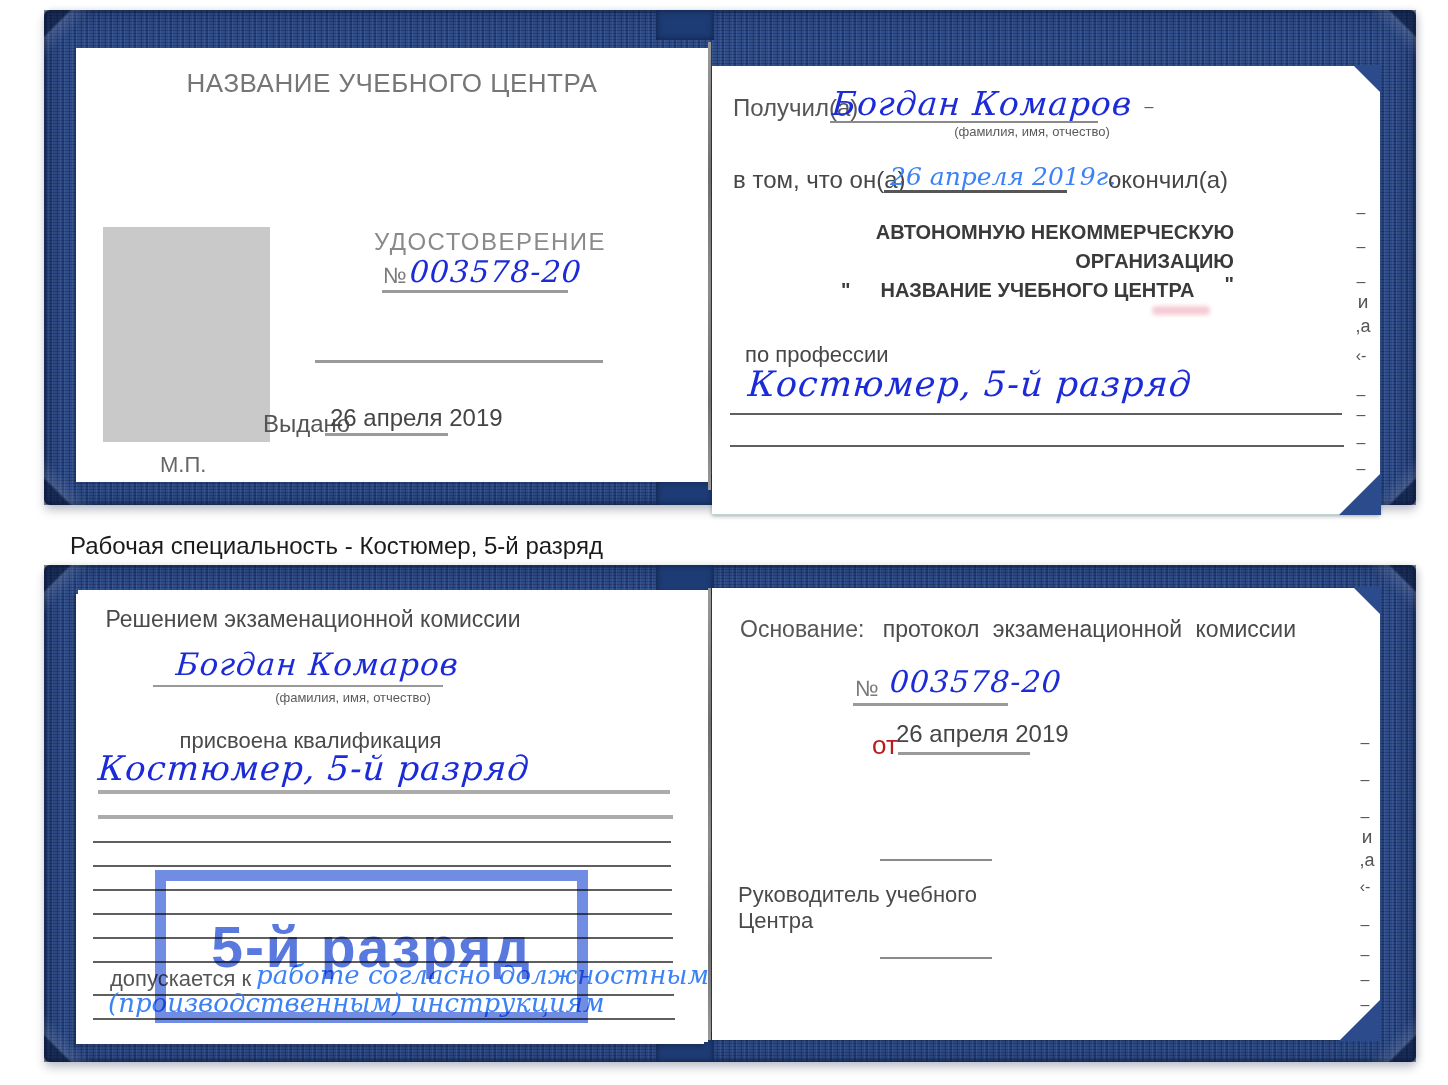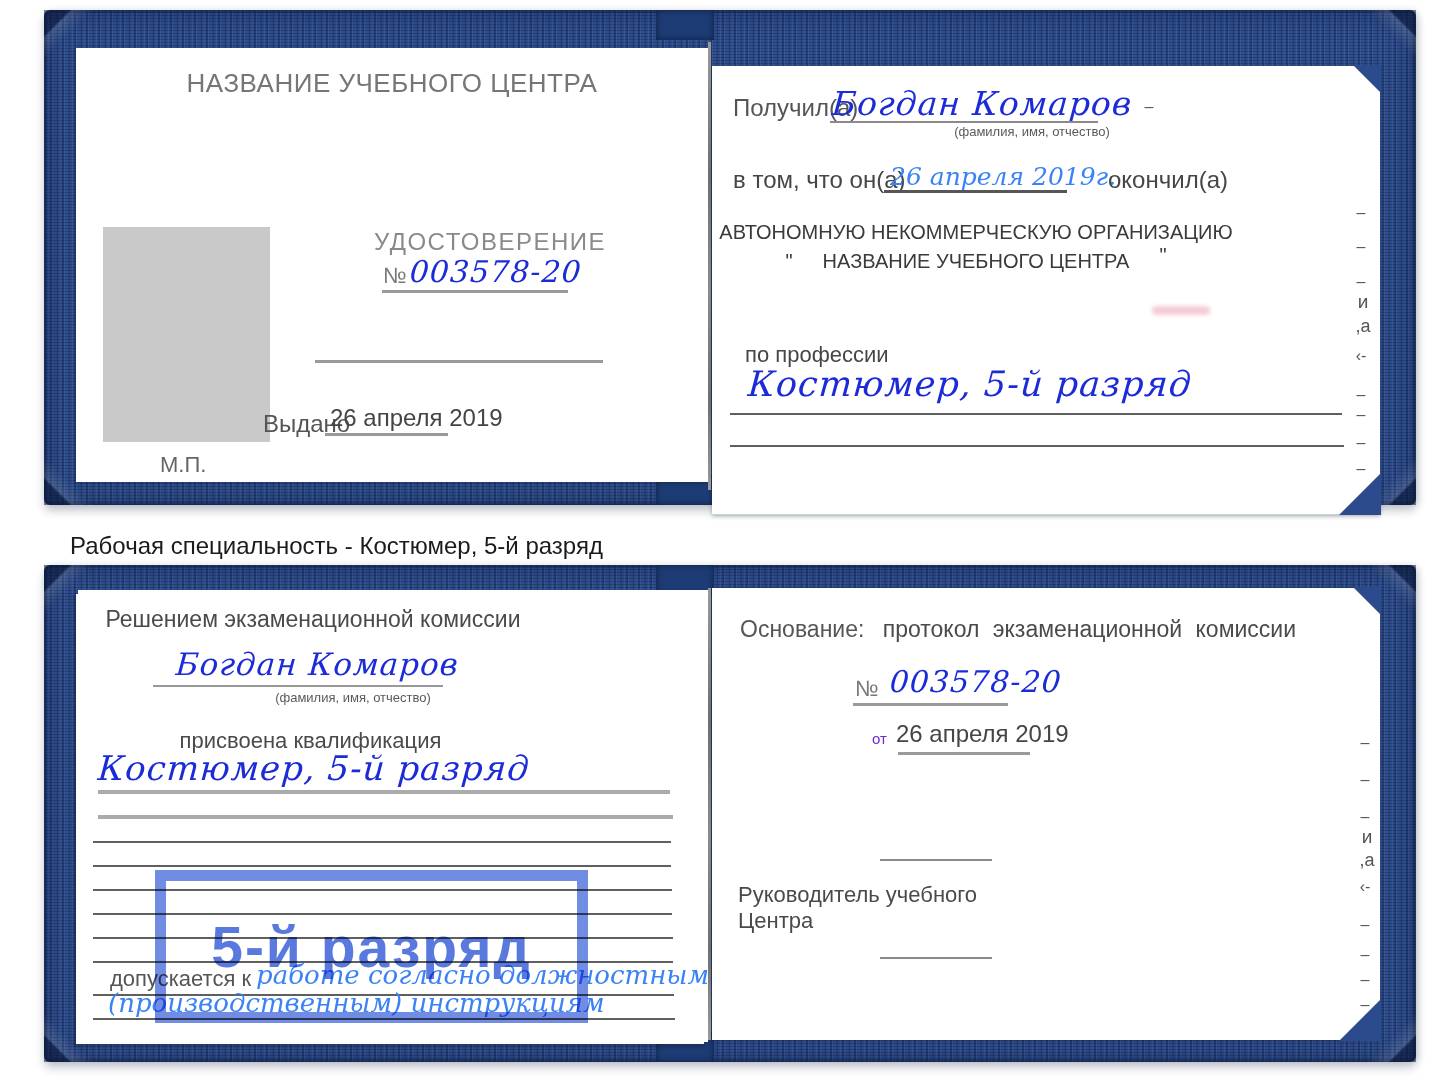--- a/index.html
+++ b/index.html
@@ -83,22 +83,22 @@
       <div class="script" style="left:120px;top:18px;font-size:33px;">Богдан Комаров</div>
       <div class="hline" style="left:118px;top:55px;width:268px;height:2px;background:#8a8a8a;"></div>
       <div class="mark" style="left:424px;top:32px;">–</div>
       <div class="hint" style="left:230px;top:58px;width:180px;">(фамилия, имя, отчество)</div>
 
       <div class="lbl" style="left:21px;top:100px;color:#464646;">в том, что он(а)</div>
       <div class="ital" style="left:178px;top:96px;font-size:25px;">26 апреля 2019г.</div>
       <div class="hline" style="left:172px;top:124px;width:183px;background:#565656;"></div>
       <div class="lbl" style="left:396px;top:100px;color:#464646;">окончил(а)</div>
 
-      <div style="position:absolute;left:6px;top:152px;width:516px;text-align:center;
-                  font-size:20px;line-height:29px;color:#3a3a3a;">
+      <div style="position:absolute;left:6px;top:152px;width:516px;text-align:right;
+                  font-size:20px;line-height:29px;color:#3a3a3a;font-weight:bold;">
         <div>АВТОНОМНУЮ НЕКОММЕРЧЕСКУЮ ОРГАНИЗАЦИЮ</div>
         <div>
           <span>"</span><span style="margin:0 30px;">НАЗВАНИЕ УЧЕБНОГО ЦЕНТРА</span><span style="position:relative;top:-6px;">"</span>
         </div>
       </div>
       <div class="smudge" style="left:440px;top:240px;width:58px;height:9px;"></div>
 
       <div class="lbl" style="left:33px;top:276px;font-size:22px;color:#464646;">по профессии</div>
       <div class="script" style="left:36px;top:298px;font-size:35px;">Костюмер, 5-й разряд</div>
       <div class="hline thin" style="left:18px;top:347px;width:612px;"></div>
@@ -163,21 +163,21 @@
       <div class="pg-corner tr"></div>
       <div class="pg-corner br"></div>
 
       <div class="lbl" style="left:28px;top:28px;font-size:23px;color:#555;">
         <span>Основание:</span>
         <span style="margin-left:12px;word-spacing:7px;color:#4a4a4a;">протокол экзаменационной комиссии</span>
       </div>
       <div class="lbl" style="left:143px;top:88px;font-size:22px;color:#7a7a7a;">№</div>
       <div class="script" style="left:178px;top:76px;font-size:30px;">003578-20</div>
       <div class="hline" style="left:141px;top:115px;width:155px;"></div>
-      <div class="lbl" style="left:160px;top:142px;font-size:15px;color:#6d28d9;">от</div>
+      <div class="lbl" style="left:160px;top:142px;font-size:26px;color:#b91c1c;">от</div>
       <div class="lbl" style="left:184px;top:132px;color:#454545;">26 апреля 2019</div>
       <div class="hline" style="left:186px;top:164px;width:132px;"></div>
 
       <div class="hline" style="left:168px;top:271px;width:112px;height:2px;background:#8a8a8a;"></div>
 
       <div class="lbl" style="left:26px;top:294px;font-size:22px;line-height:26px;color:#4a4a4a;white-space:normal;">
         <div>Руководитель учебного</div>
         <div>Центра</div>
       </div>
       <div class="hline" style="left:168px;top:369px;width:112px;height:2px;background:#8a8a8a;"></div>

